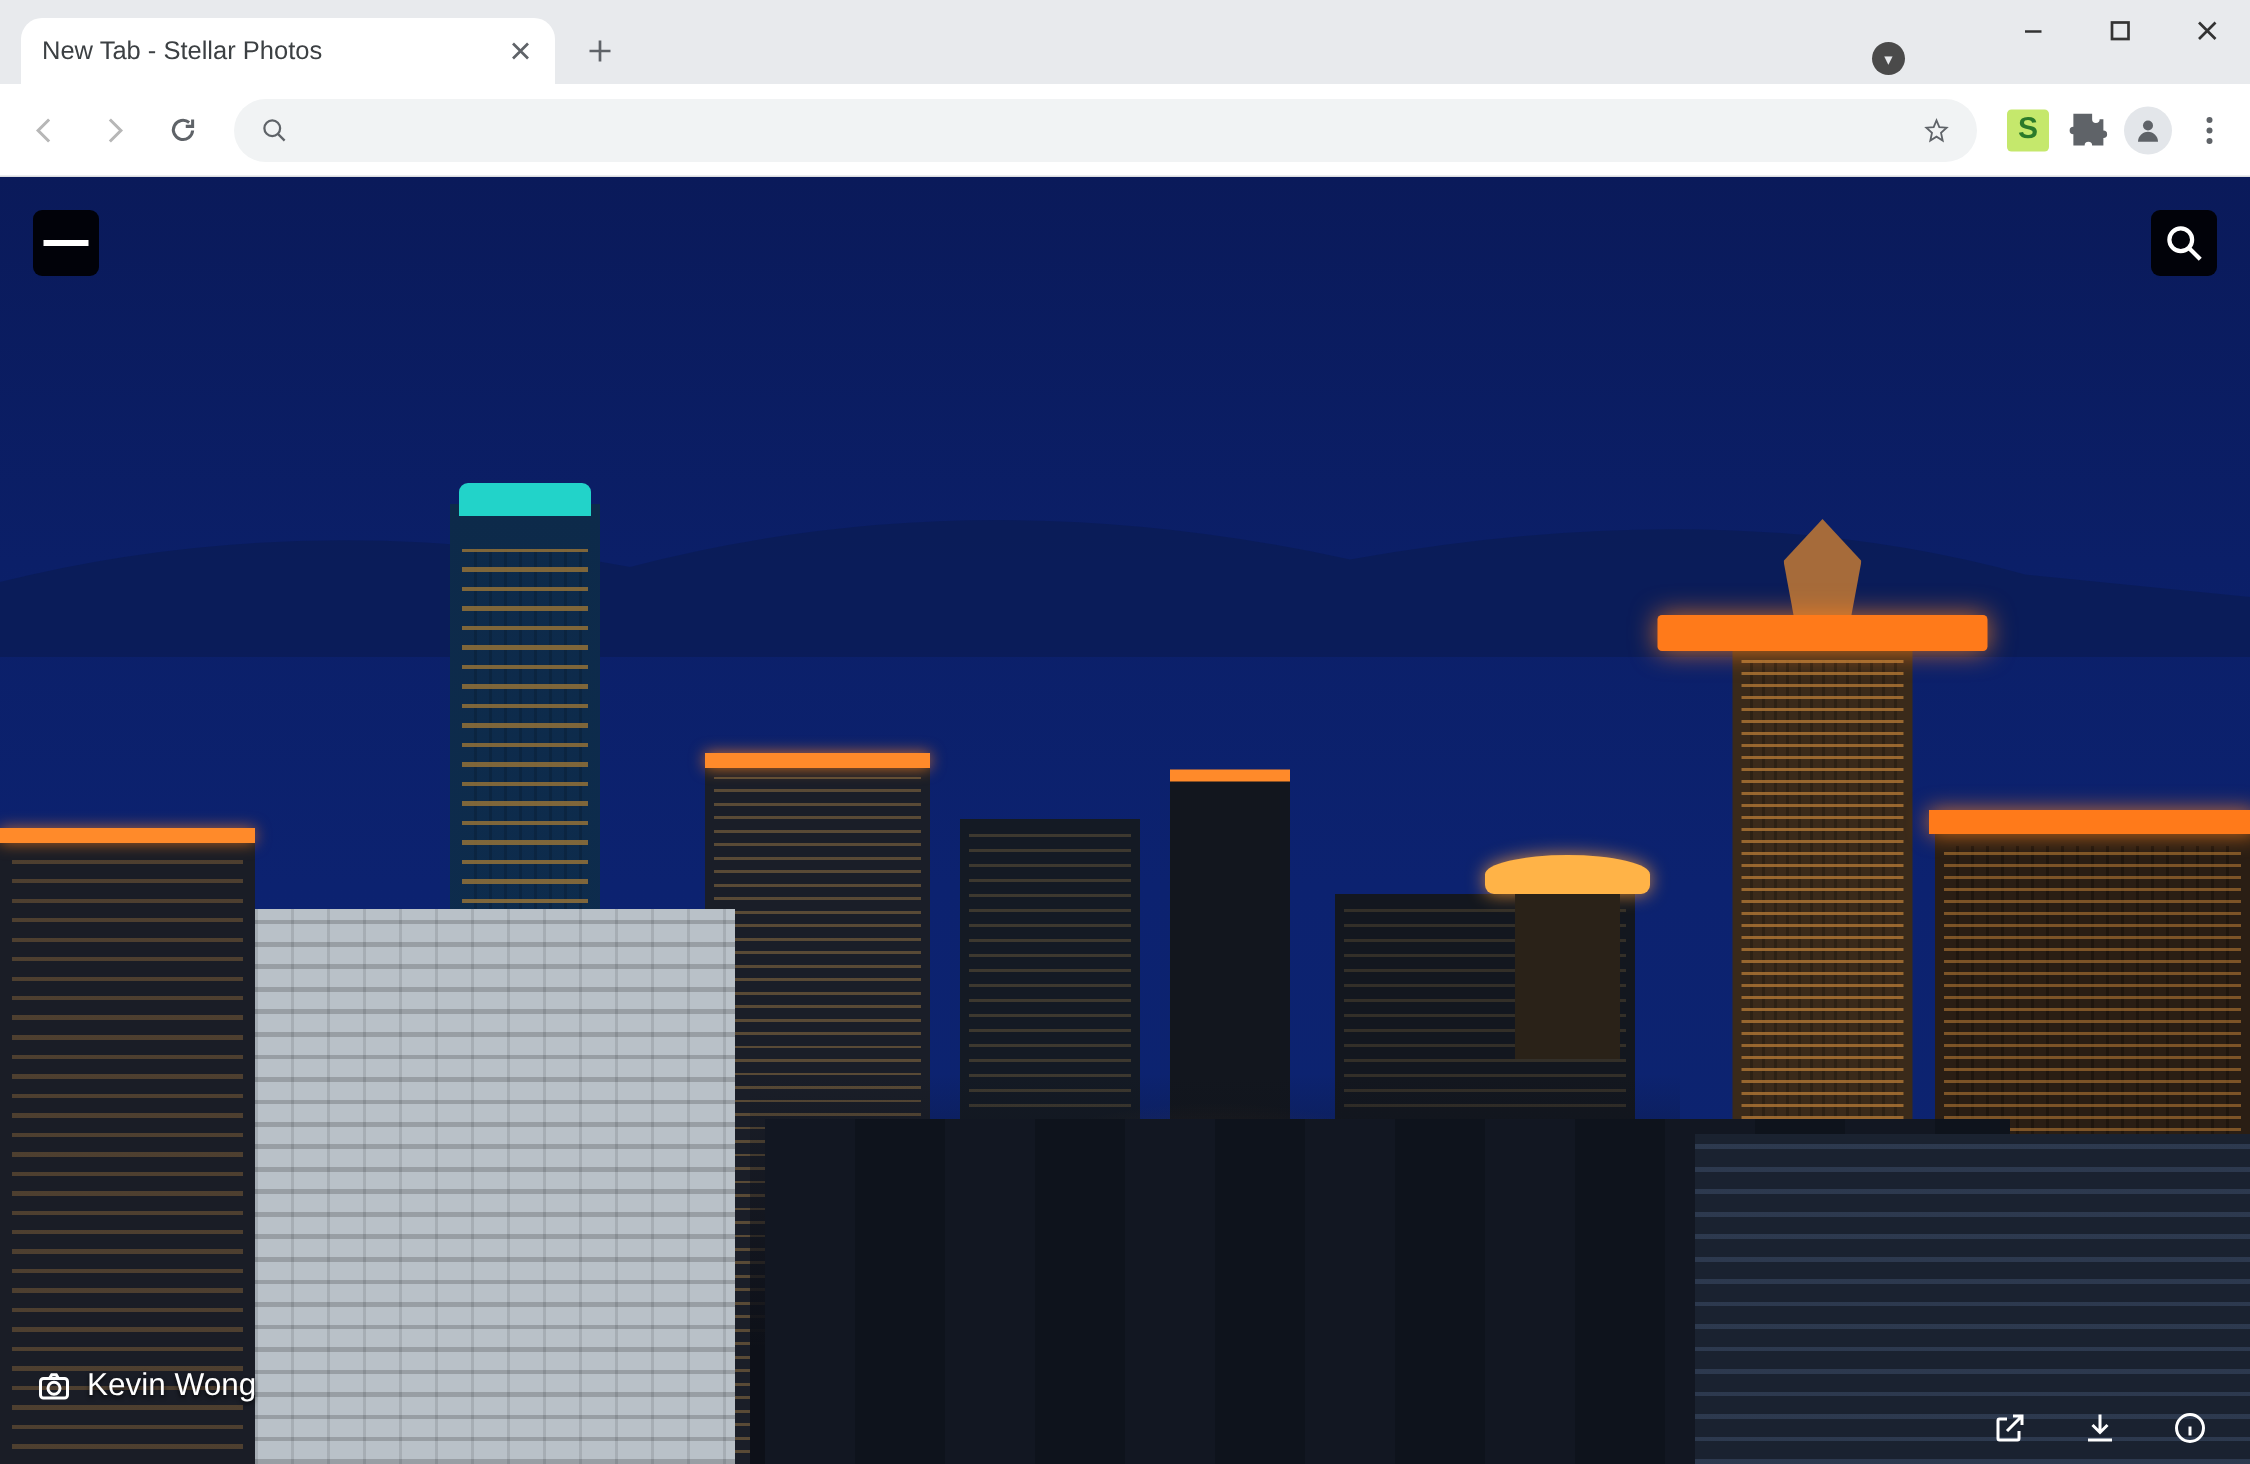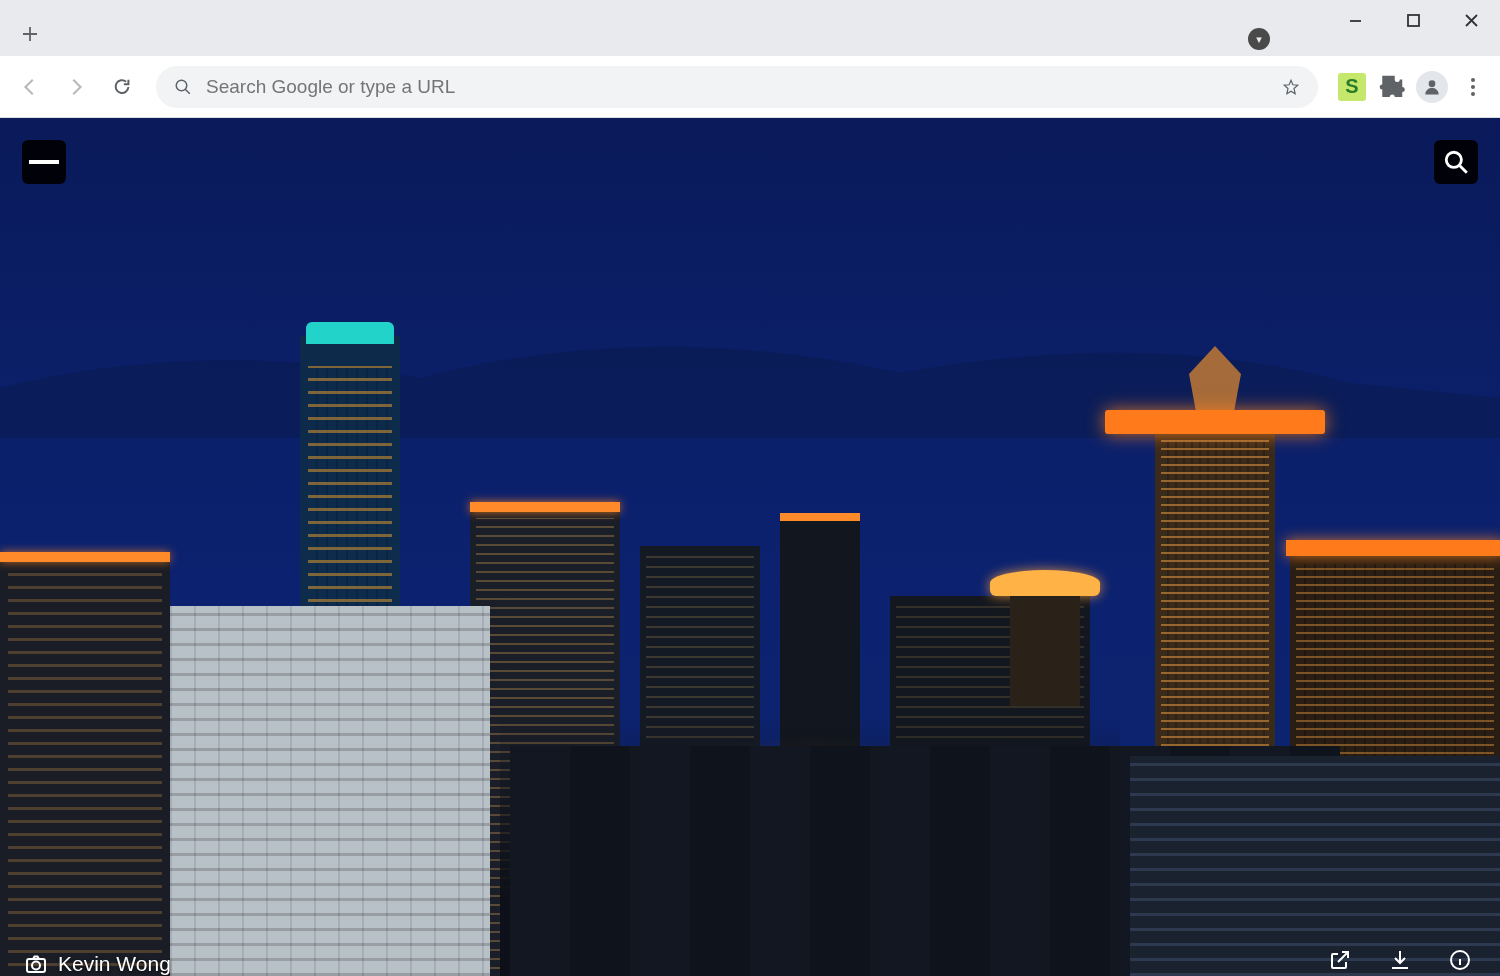--- a/index.html
+++ b/index.html
@@ -118,30 +118,38 @@
     background-image:repeating-linear-gradient(0deg, rgba(120,150,200,.2) 0 3px, transparent 3px 15px);}
 
   
   .ov-btn { position:absolute; width:44px; height:44px; border-radius:6px; display:flex; align-items:center; justify-content:center; cursor:pointer; }
   .ov-dark { background:rgba(0,0,0,.9); }
   .hamburger { top:22px; left:22px; }
   .hamburger div{ width:30px; height:4px; background:#fff; margin:3px 0;}
   .searchov { top:22px; right:22px; }
   .searchov svg{ width:26px; height:26px; stroke:#fff; stroke-width:2.6; fill:none;}
 
-  .bottombar { position:absolute; left:0; right:0; bottom:0; height:64px; display:flex; align-items:flex-end; padding:0 24px; color:#fff; font-size:21px; text-shadow:0 1px 3px rgba(0,0,0,.8);}
+  .bottombar { position:absolute; left:0; right:0; bottom:0; height:64px; display:flex; align-items:flex-start; padding:0 24px; color:#fff; font-size:21px; text-shadow:0 1px 3px rgba(0,0,0,.8);flex-direction:column;}
   .bottombar .grp{ display:flex; align-items:center; gap:10px; margin-right:28px; cursor:pointer;}
   .bottombar svg{ width:24px; height:24px; stroke:#fff; fill:none; stroke-width:2;}
   .bottombar .right{ margin-left:auto; display:flex; gap:28px;}
   .icon-btn{ cursor:pointer; display:flex; align-items:center; justify-content:center; width:32px; height:32px;}
 </style>
 </head>
 <body>
 
 <div class="titlebar">
+  <div class="tab">
+    <span>New Tab - Stellar Photos</span>
+    <span class="close">
+      <svg viewBox="0 0 14 14">
+          <path d="M2 2 L12 12 M12 2 L2 12" stroke="#5f6368" stroke-width="1.8"></path>
+        </svg>
+    </span>
+  </div>
   <div class="newtab">
     <svg viewBox="0 0 18 18">
         <path d="M9 2 V16 M2 9 H16" stroke="#5f6368" stroke-width="1.8"></path>
       </svg>
   </div>
   <div class="brave-badge">
       <span>▾</span>
     </div>
   <div class="win-controls">
     <div class="wc">
@@ -176,21 +184,20 @@
   <div class="nav-btn enabled">
     <svg viewBox="0 0 24 24">
         <path d="M19 12 A7 7 0 1 1 16.5 6.2 M19 4 V9 H14" fill="none" stroke-width="2.2"></path>
       </svg>
   </div>
   <div class="omnibox">
     <svg viewBox="0 0 24 24">
         <circle cx="10" cy="10" r="7"></circle>
         <path d="M15 15 L21 21"></path>
       </svg>
-    <input placeholder="Search Google or type a URL" style="">
     <svg class="star" viewBox="0 0 24 24">
         <path d="M12 3 L14.5 9 L21 9.5 L16 14 L17.5 21 L12 17.5 L6.5 21 L8 14 L3 9.5 L9.5 9 Z" fill="none" stroke="#5f6368" stroke-width="1.6"></path>
       </svg>
   </div>
   <div class="ext-icon ext-s">S</div>
   <div class="ext-icon">
     <svg viewBox="0 0 24 24">
         <path d="M9 3h6v3a2 2 0 1 0 4 0h2v6a2 2 0 1 1 0 4v4h-6a2 2 0 1 0-4 0H5v-6a2 2 0 1 1 0-4V3z" fill="#5f6368"></path>
       </svg>
   </div>

